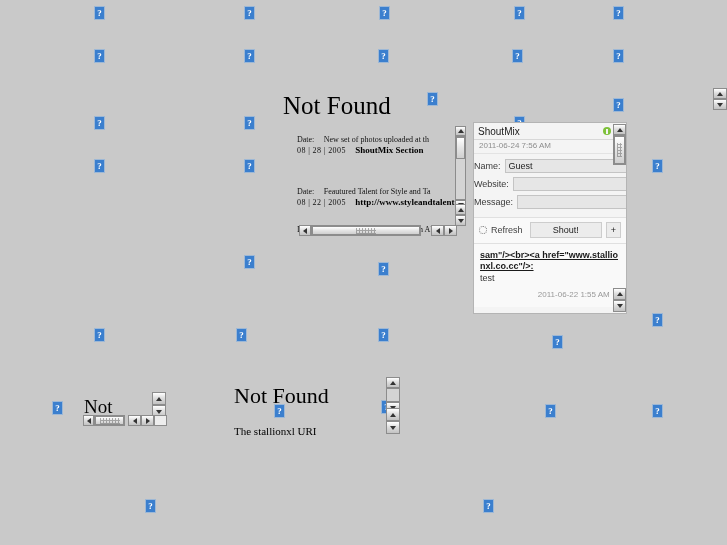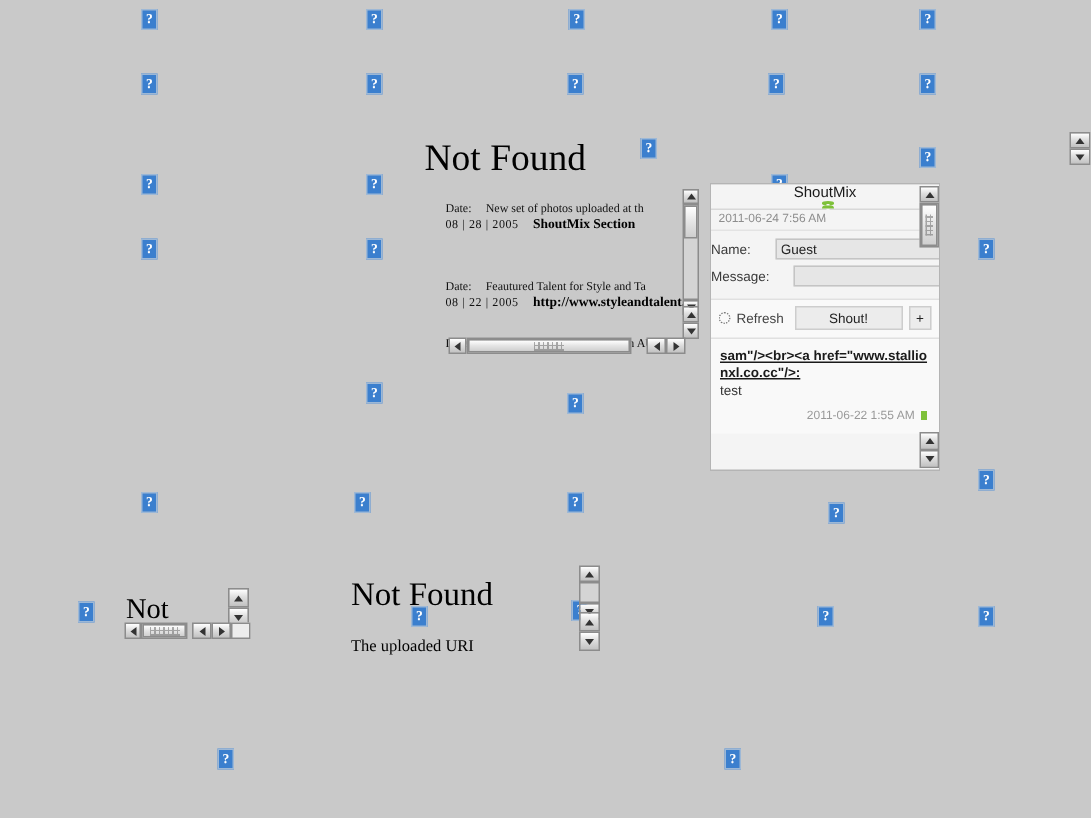--- a/index.html
+++ b/index.html
@@ -263,21 +263,20 @@
     font-family: "Liberation Sans", sans-serif;
   }
   #sm-header {
     height: 17px;
     background: #f4f4f4;
     border-bottom: 1px solid #d8d8d8;
     display: flex;
     align-items: center;
     padding: 0 4px;
     box-sizing: border-box;
-    flex-direction: column;
   }
   #sm-title {
     font-size: 10px;
     color: #1a1a1a;
     flex: 1 1 auto;
   }
   .sm-hicon {
     width: 8px; height: 8px;
     margin-left: 3px;
     display: inline-block;
@@ -322,21 +321,21 @@
   .sm-row {
     display: flex;
     align-items: center;
     margin-bottom: 4px;
   }
   .sm-lbl {
     width: 62px;
     text-align: left;
     font-size: 9px;
     color: #3a3a3a;
-    padding-right: 16px;
+    padding-right: 4px;
     box-sizing: border-box;
   }
   .sm-input {
     flex: 1 1 auto;
     height: 14px;
     background: #e6e6e6;
     border: 1px solid #c4c4c4;
     box-sizing: border-box;
     font-size: 9px;
     color: #222;
@@ -538,21 +537,21 @@
     <div class="sb-btn">
       <span class="arr arr-left"></span>
     </div>
     <div class="sb-btn">
       <span class="arr arr-right"></span>
     </div>
   </div>
 
   <div id="frame-mid">
     <div class="nf-title">Not Found</div>
-    <div class="nf-body">The uploaded URI</div>
+    <div class="nf-body">The stallionxl URI</div>
   </div>
 
   <div id="mid-vsb">
     <div class="sb-btn">
       <span class="arr arr-up"></span>
     </div>
     <div class="sb-track"></div>
     <div class="sb-btn">
       <span class="arr arr-down"></span>
     </div>
@@ -604,20 +603,24 @@
       <span class="sm-hicon ic-refresh-g"></span>
       <span class="sm-hicon ic-sound-g"></span>
     </div>
 
     <div id="sm-stamp">2011-06-24 7:56 AM</div>
 
     <div id="sm-form">
       <div class="sm-row">
         <span class="sm-lbl">Name:</span>
         <input class="sm-input" type="text" value="Guest" style="">
+      </div>
+      <div class="sm-row">
+        <span class="sm-lbl">Website:</span>
+        <input class="sm-input" type="text" value="" style="">
       </div>
       <div class="sm-row">
         <span class="sm-lbl">Message:</span>
         <input class="sm-input" type="text" value="" style="">
       </div>
     </div>
 
     <div id="sm-actions">
       <div id="sm-refresh">
         <span class="ic-refresh-sm"></span>

